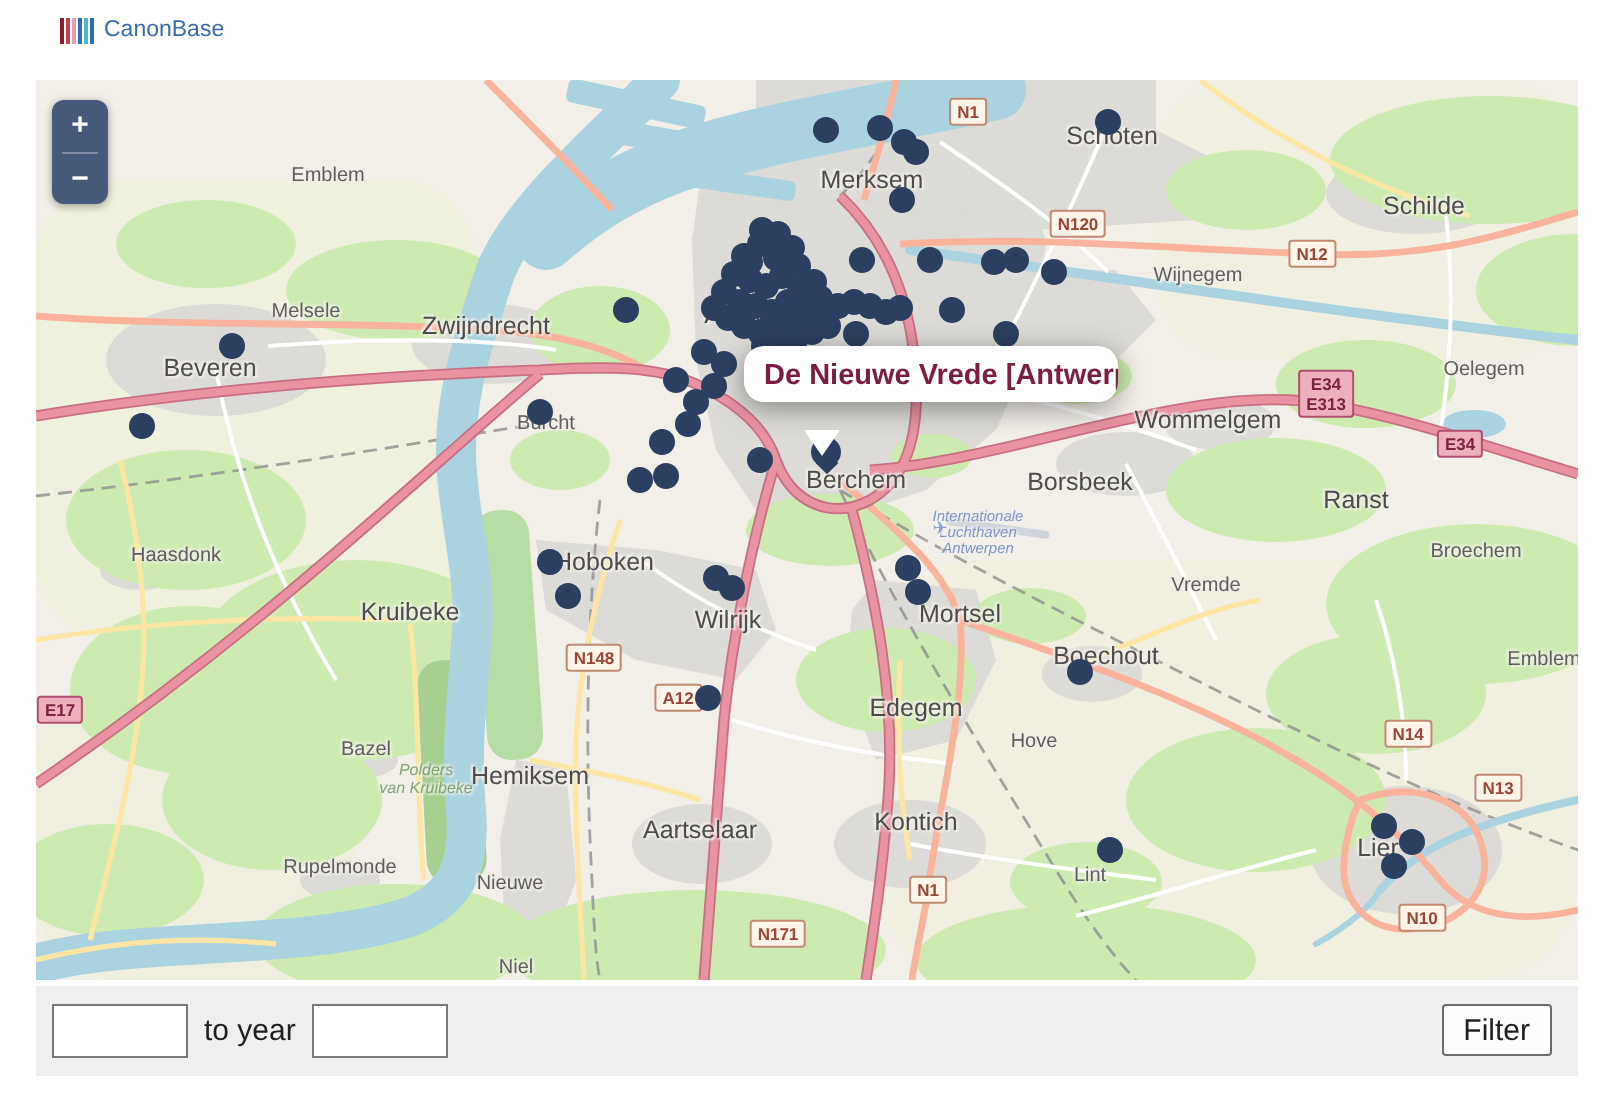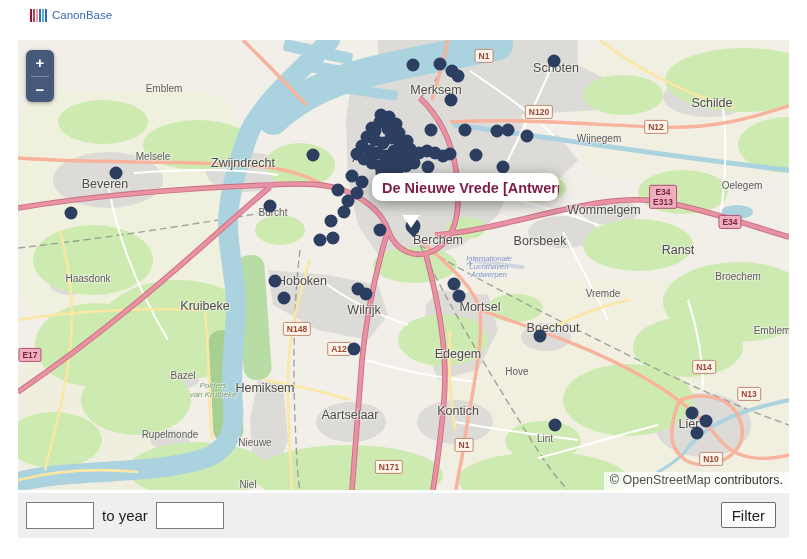--- a/index.html
+++ b/index.html
@@ -253,33 +253,33 @@
       <div class="lbl " style="left: 462px; top: 267px;">Mortsel</div>
       <div class="lbl " style="left: 535px; top: 288px;">Boechout</div>
       <div class="lbl " style="left: 440px; top: 314px;">Edegem</div>
       <div class="lbl " style="left: 440px; top: 371px;">Kontich</div>
       <div class="lbl " style="left: 671px; top: 384px;">Lier</div>
       <div class="lbl " style="left: 284px; top: 241px;">Hoboken</div>
       <div class="lbl " style="left: 346px; top: 270px;">Wilrijk</div>
       <div class="lbl " style="left: 332px; top: 375px;">Aartselaar</div>
       <div class="lbl " style="left: 247px; top: 348px;">Hemiksem</div>
       <div class="lbl " style="left: 187px; top: 266px;">Kruibeke</div>
-      <div class="lbl " style="left: 420px; top: 200px;">Berchem</div>
+      <div class="lbl " style="left: 410px; top: 200px;">Berchem</div>
       <div class="lbl small" style="left: 146px; top: 48px;">Emblem</div>
       <div class="lbl small" style="left: 135px; top: 116px;">Melsele</div>
       <div class="lbl small" style="left: 255px; top: 172px;">Burcht</div>
       <div class="lbl small" style="left: 581px; top: 98px;">Wijnegem</div>
       <div class="lbl small" style="left: 724px; top: 145px;">Oelegem</div>
       <div class="lbl small" style="left: 720px; top: 236px;">Broechem</div>
       <div class="lbl small" style="left: 738px; top: 290px; margin-left: 16px;">Emblem</div>
       <div class="lbl small" style="left: 585px; top: 253px;">Vremde</div>
       <div class="lbl small" style="left: 499px; top: 331px;">Hove</div>
       <div class="lbl small" style="left: 527px; top: 398px;">Lint</div>
       <div class="lbl small" style="left: 237px; top: 402px;">Nieuwe</div>
-      <div class="lbl small" style="left: 230px; top: 444px;">Niel</div>
+      <div class="lbl small" style="left: 240px; top: 444px;">Niel</div>
       <div class="lbl small" style="left: 165px; top: 335px;">Bazel</div>
       <div class="lbl small" style="left: 152px; top: 394px;">Rupelmonde</div>
       <div class="lbl small" style="left: 70px; top: 238px;">Haasdonk</div>
       <div class="lbl water" style="left: 471px; top: 218px;">Internationale</div>
       <div class="lbl water" style="left: 471px; top: 226px;">Luchthaven</div>
       <div class="lbl water" style="left: 471px; top: 234px;">Antwerpen</div>
       <div class="lbl air" style="left: 452px; top: 224px;">✈</div>
       <div class="lbl green" style="left: 195px; top: 345px;">Polders</div>
       <div class="lbl green" style="left: 195px; top: 354px;">van Kruibeke</div>
       <div class="badge e" style="left: 12px; top: 315px;">E17</div>
@@ -384,25 +384,20 @@
     <div class="popup-title">De Nieuwe Vrede [Antwerp]</div>
   </div>
   <div class="popup-tail"></div>
 
   <div class="zoomctl">
     <div class="zbtn">+</div>
     <div class="zdiv"></div>
     <div class="zbtn">−</div>
   </div>
 
-  <div class="attrib">
-    <span>©</span>
-    <span class="link">OpenStreetMap</span>
-    <span>contributors.</span>
-  </div>
 </div>
 
 <div class="filterbar">
   <input type="text" value="" style="">
   <span class="flabel">to year</span>
   <input type="text" value="" style="">
   <button class="filter-btn">Filter</button>
 </div>
 
 </body></html>

